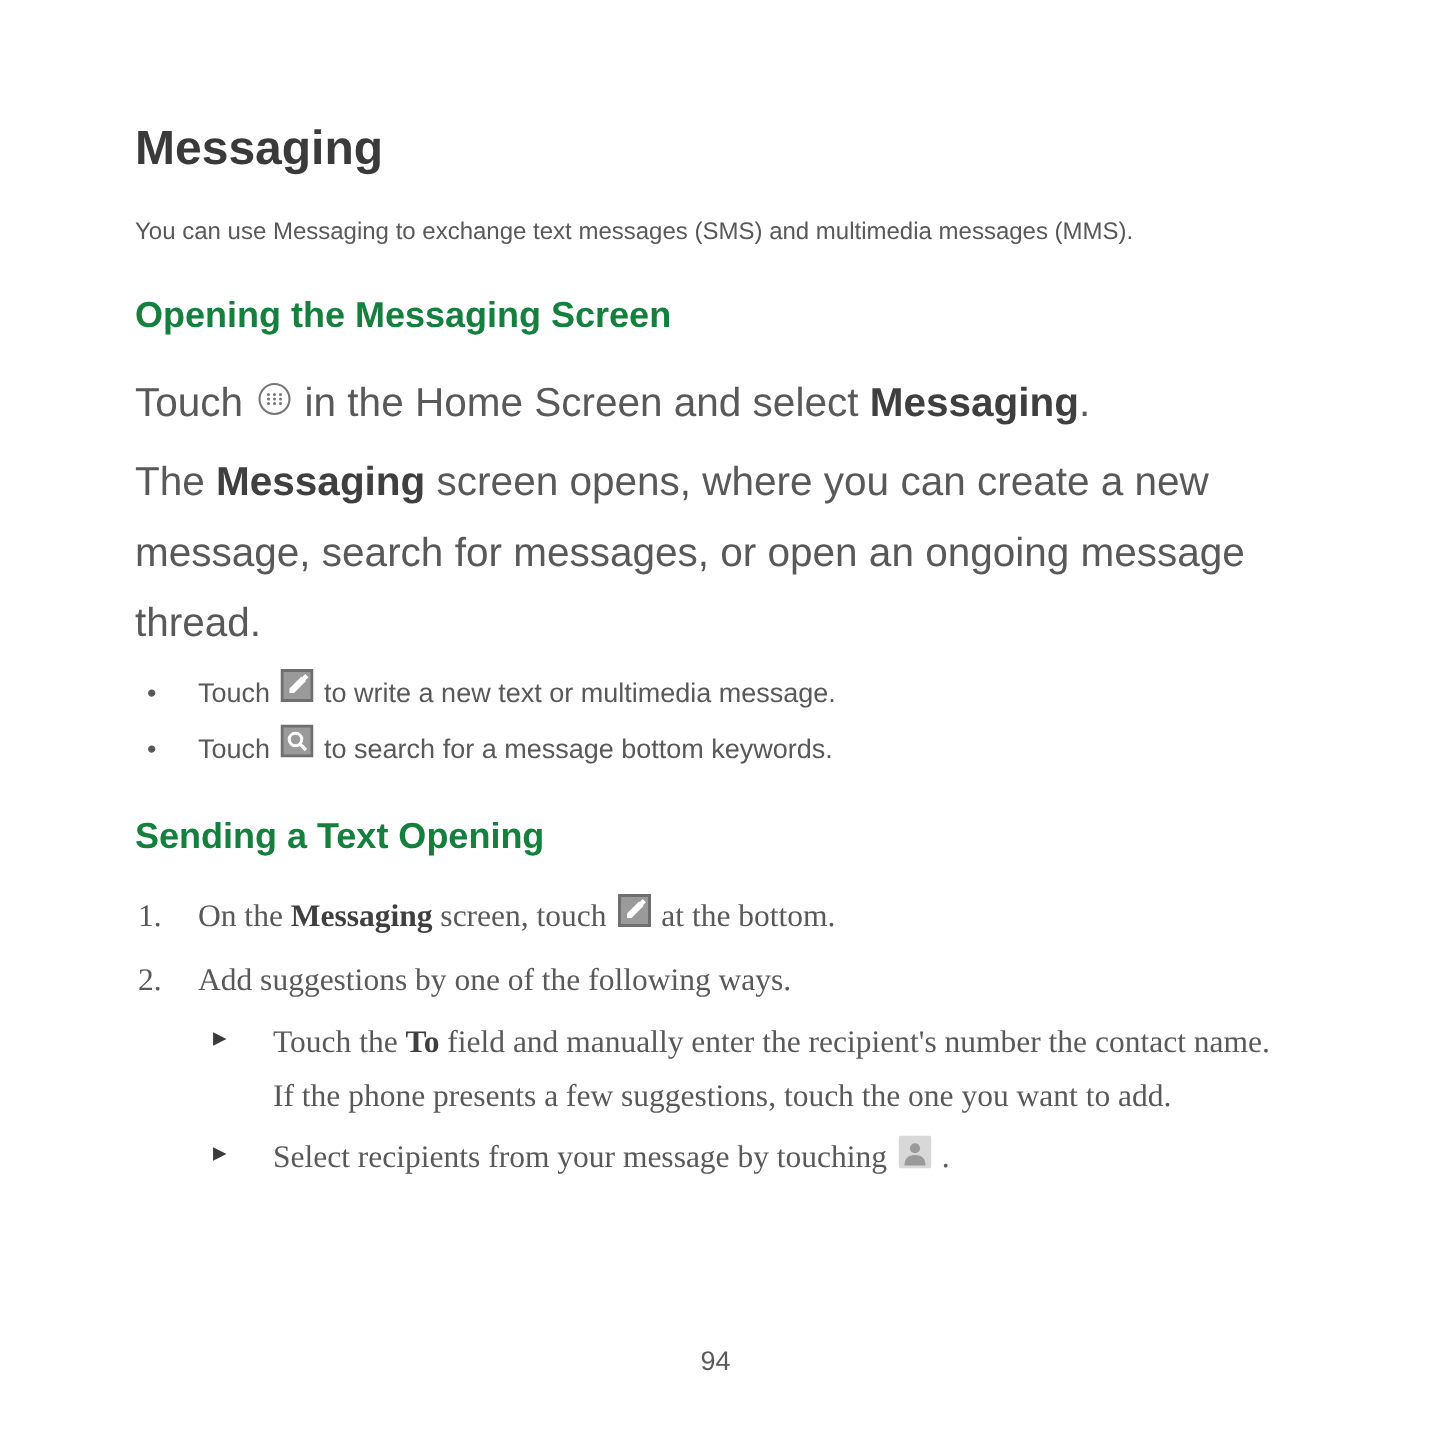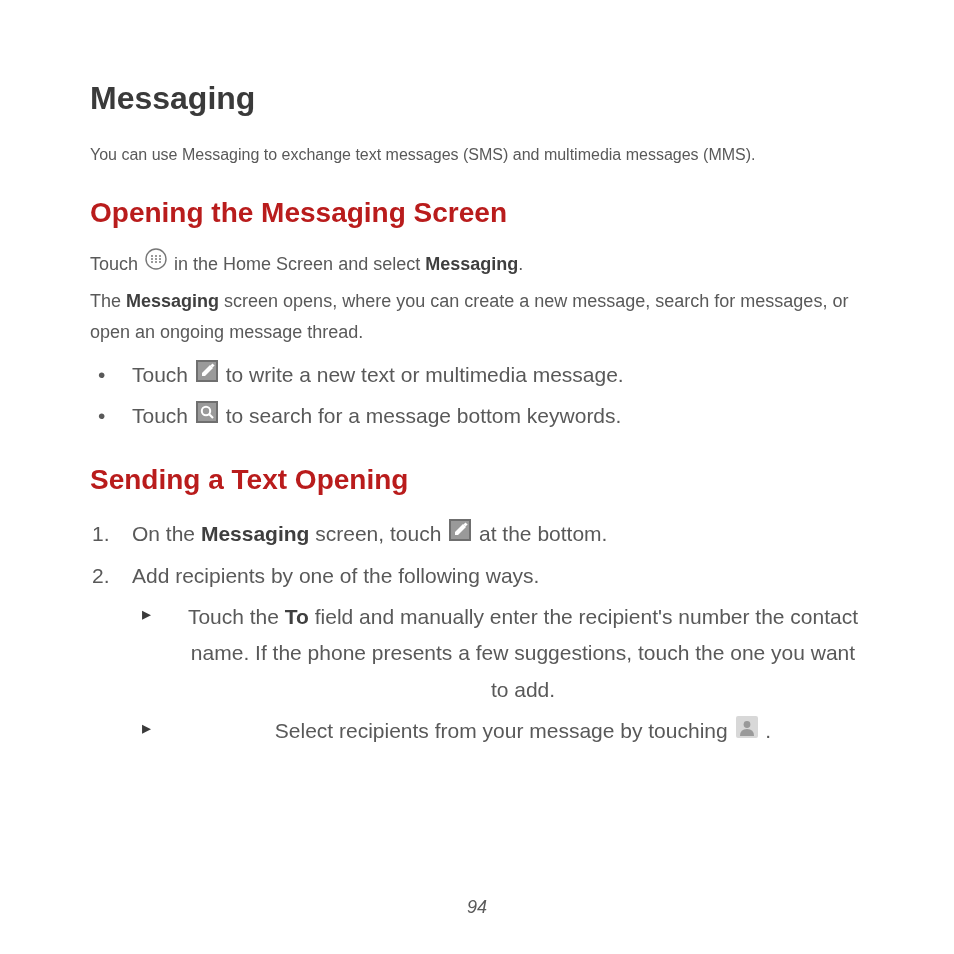--- a/index.html
+++ b/index.html
@@ -16,79 +16,79 @@
     font-weight: bold;
     color: #3a3a3a;
     margin-bottom: 24px;
   }
   .intro {
     font-size: 16px;
     line-height: 1.75;
     margin-bottom: 28px;
   }
   h2 {
-    font-size: 28px;
+    font-size: 24px;
     font-weight: bold;
-    color: #b91c1c;
+    color: #15803d;
     margin-bottom: 20px;
   }
   .para {
-    font-size: 18px;
+    font-size: 27px;
     line-height: 1.75;
     margin-bottom: 4px;
   }
   .b { font-weight: bold; color: #3f3f3f; }
   .icon {
     display: inline-block;
     vertical-align: middle;
     margin: 0 2px;
     position: relative;
     top: -1px;
   }
   ul.bullets {
     list-style: none;
     margin: 8px 0 28px 0;
   }
   ul.bullets > li {
-    font-size: 21px;
+    font-size: 18px;
     line-height: 1.75;
     padding-left: 42px;
     position: relative;
     margin-bottom: 4px;
   }
   ul.bullets > li::before {
     content: "•";
     position: absolute;
     left: 8px;
     top: 0;
     color: #595959;
   }
   ol.steps {
     list-style: none;
     counter-reset: step;
     margin: 2px 0 0 0;
+    font-family: Liberation Serif, serif;
   }
   ol.steps > li {
     font-size: 21px;
     line-height: 1.75;
     padding-left: 42px;
     position: relative;
     margin-bottom: 4px;
     counter-increment: step;
   }
   ol.steps > li::before {
     content: counter(step) ".";
     position: absolute;
     left: 2px;
     top: 0;
   }
   ul.tri {
     list-style: none;
     margin-top: 4px;
-    text-align: center;
   }
   ul.tri > li {
     font-size: 21px;
     line-height: 1.75;
     padding-left: 50px;
     position: relative;
     margin-bottom: 4px;
   }
   ul.tri > li::before {
     content: "▸";
@@ -98,21 +98,20 @@
     color: #3a3a3a;
     font-size: 18px;
   }
   .page-num {
     position: absolute;
     bottom: 36px;
     left: 0; right: 0;
     text-align: center;
     font-size: 18px;
     color: #5a5a5a;
-    font-style: italic;
   }
   .section { margin-bottom: 28px; }
 </style>
 </head>
 <body>
 
 <h1>Messaging</h1>
 
 <p class="intro">You can use Messaging to exchange text messages (SMS) and multimedia messages (MMS).</p>
 
@@ -164,21 +163,21 @@
   <ol class="steps">
     <li>
       <span>On the </span><span class="b">Messaging</span><span> screen, touch </span><span class="icon"><svg width="22" height="22" viewBox="0 0 22 22">
             <rect x="0" y="0" width="22" height="22" fill="#6f6f6f"></rect>
             <rect x="2" y="2" width="18" height="18" fill="#9a9a9a"></rect>
             <path d="M6 16 L6 13 L14 5 L17 8 L9 16 Z" fill="#fff"></path>
             <rect x="15" y="4" width="3" height="3" transform="rotate(45 16.5 5.5)" fill="#fff"></rect>
           </svg></span><span> at the bottom.</span>
     </li>
     <li>
-      <span>Add recipients by one of the following ways.</span>
+      <span>Add suggestions by one of the following ways.</span>
       <ul class="tri">
         <li>
           <span>Touch the </span><span class="b">To</span><span> field and manually enter the recipient's number the contact name. If the phone presents a few suggestions, touch the one you want to add.</span>
         </li>
         <li>
           <span>Select recipients from your message by touching </span><span class="icon"><svg width="22" height="22" viewBox="0 0 22 22">
                 <rect x="0" y="0" width="22" height="22" fill="#d8d8d8" rx="2"></rect>
                 <circle cx="11" cy="8.5" r="3.4" fill="#9a9a9a"></circle>
                 <path d="M4 20 Q4 13 11 13 Q18 13 18 20 Z" fill="#9a9a9a"></path>
               </svg></span><span> .</span>

